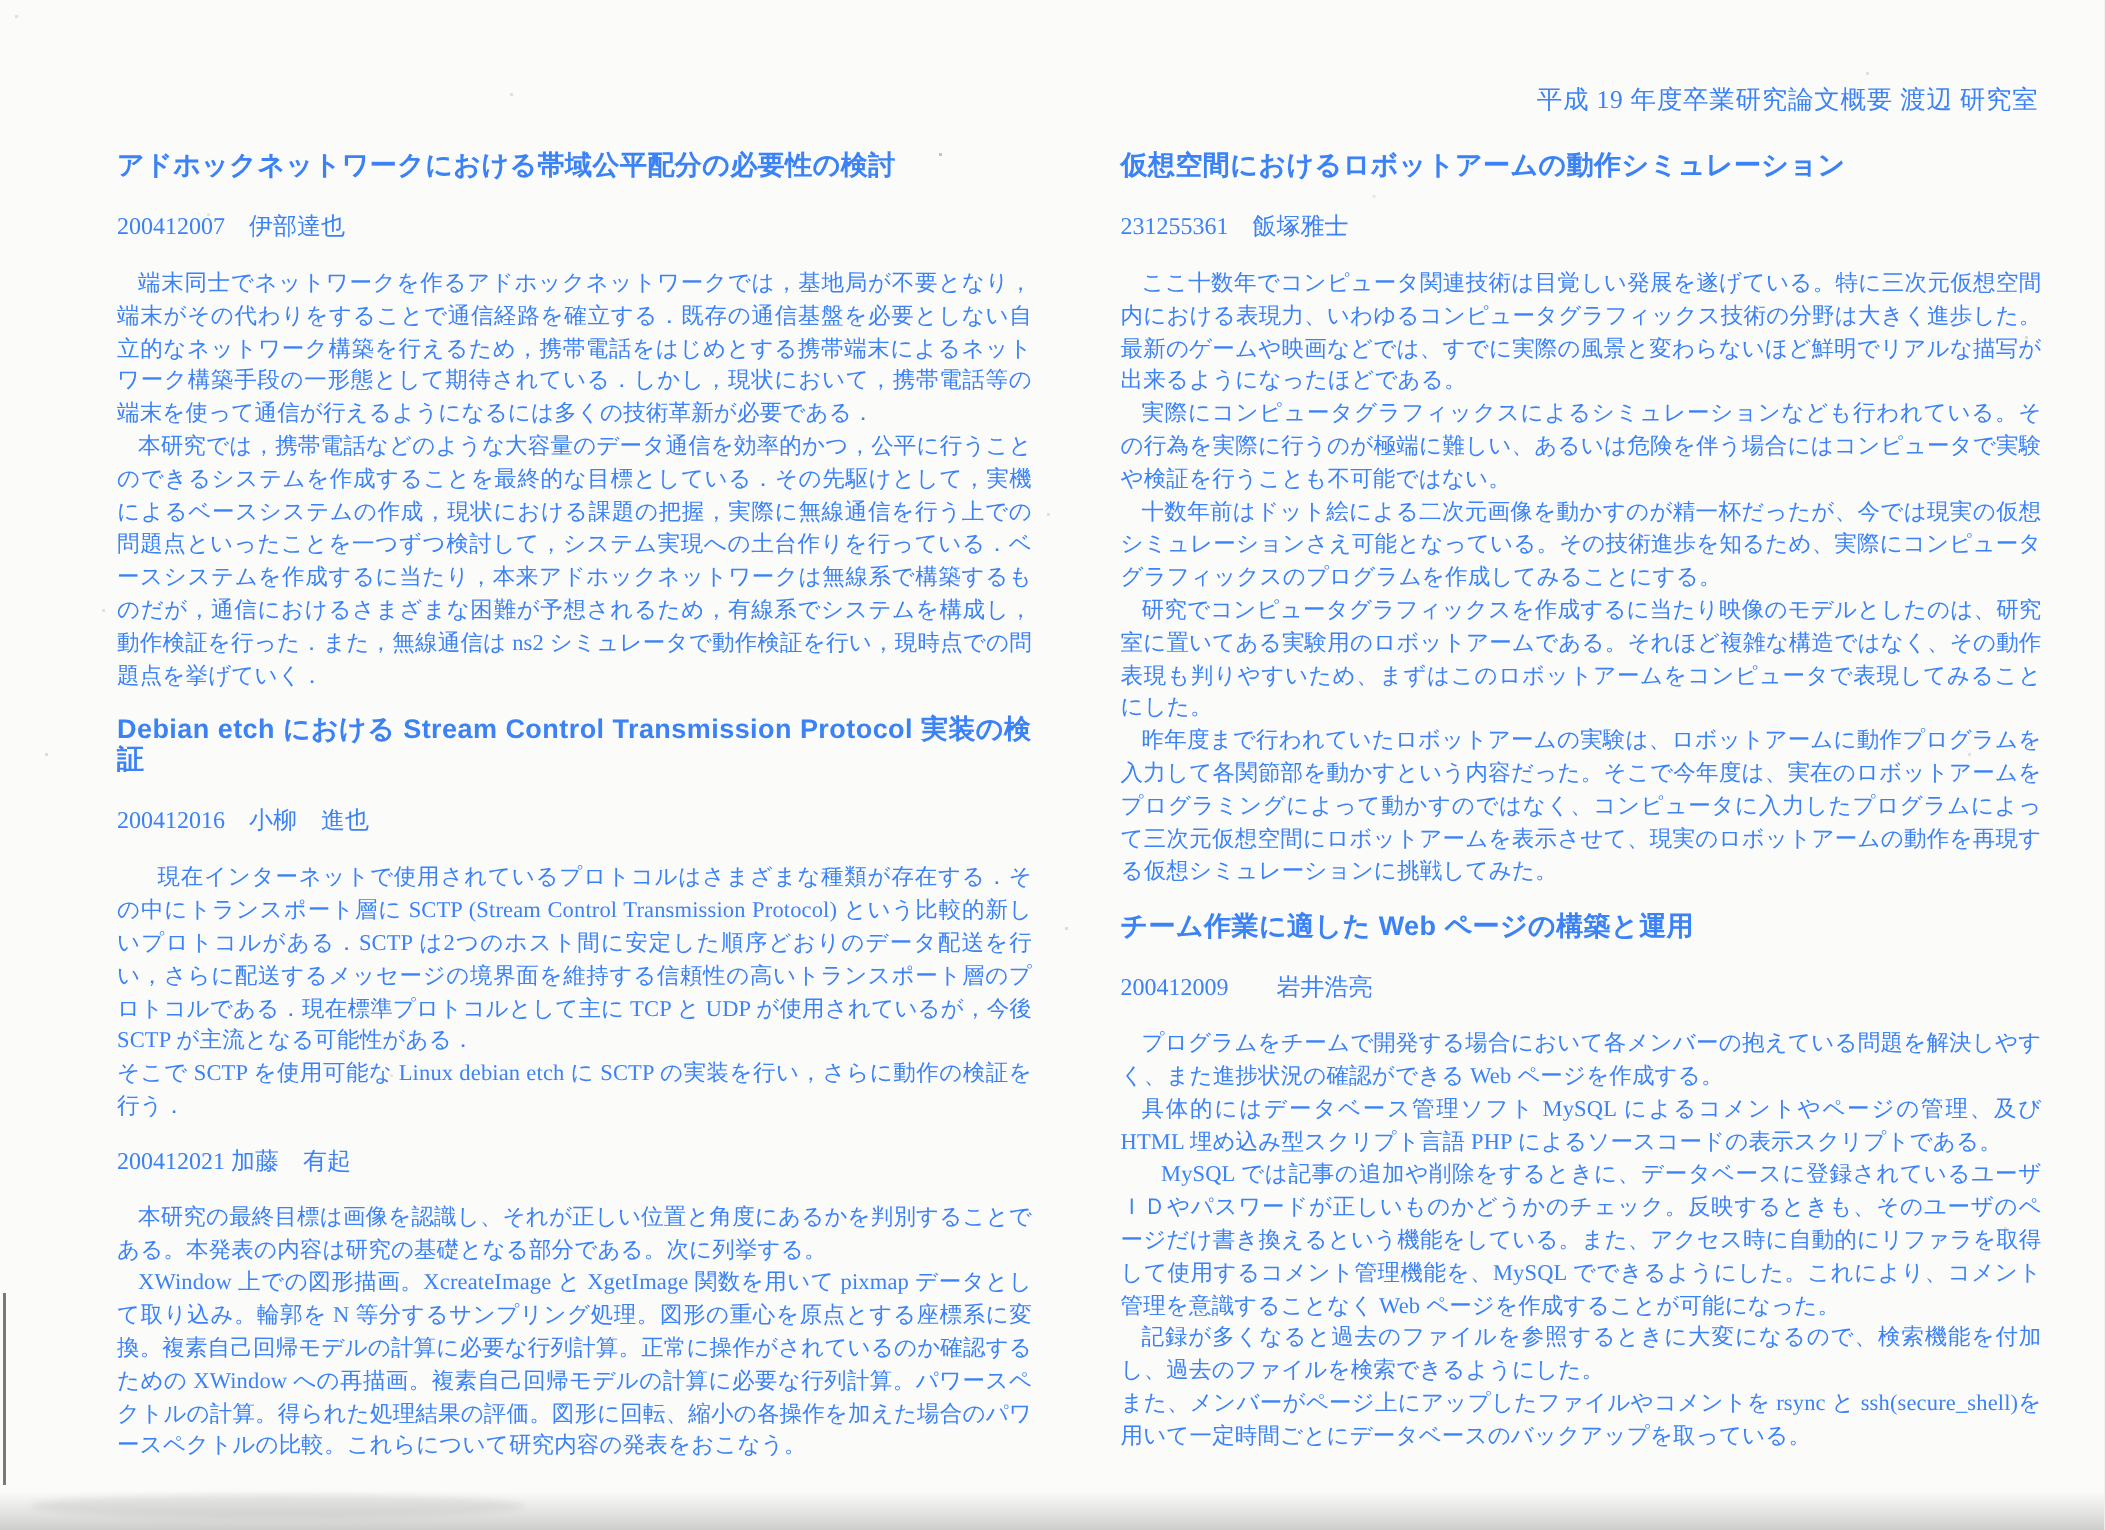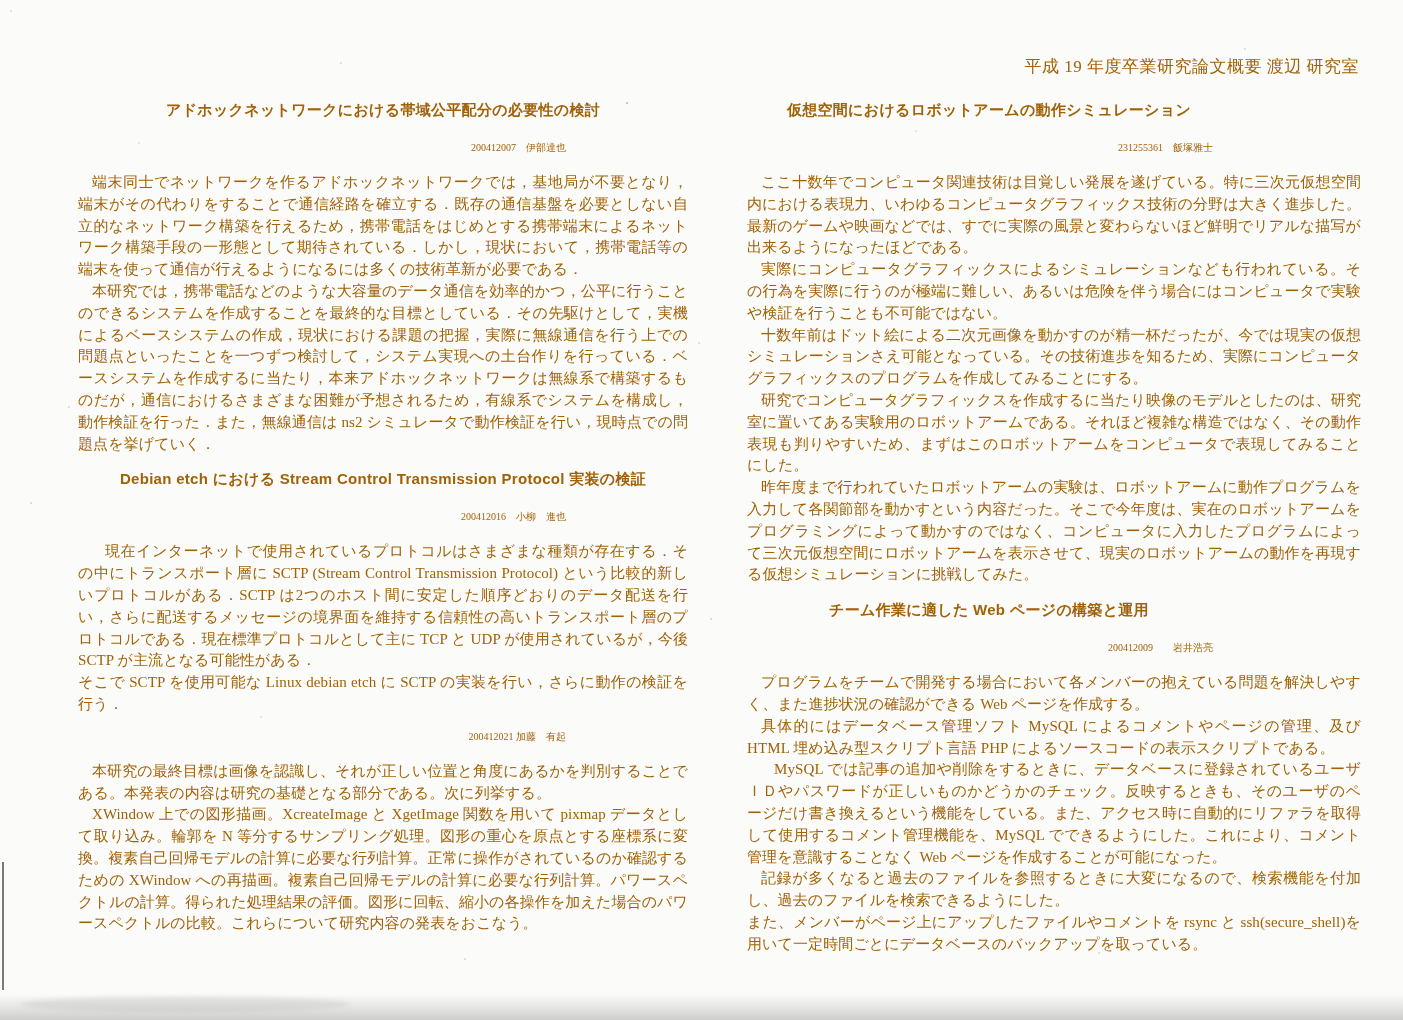--- a/index.html
+++ b/index.html
@@ -2,21 +2,21 @@
 <html lang="ja"><head>
 <meta charset="utf-8">
 <style>
   html, body { margin: 0; padding: 0; background: #e9e9e7; }
   .page {
     position: relative;
     width: 1403px;
     height: 1020px;
     background: #fbfbf9;
     overflow: hidden;
-    color: #a16207;
+    color: #3b82f6;
     font-family: "Liberation Serif", "DejaVu Serif", serif;
     text-decoration: underline;
   }
 
   .header {
     position: absolute;
     top: 55px;
     right: 44px;
     font-size: 17px;
     letter-spacing: 0.5px;
@@ -26,34 +26,33 @@
   .column { position: absolute; top: 100px; }
   .col-left  { left: 78px;  width: 610px; }
   .col-right { left: 747px; width: 614px; }
 
   .section { margin: 0; }
   .section + .section { margin-top: 14px; }
 
   .title {
     margin: 12px 0 0 0;
     font-family: "Liberation Sans", "DejaVu Sans", sans-serif;
-    font-size: 15px;
+    font-size: 18px;
     font-weight: bold;
-    text-align: center;
+    text-align: left;
     letter-spacing: 0.3px;
     line-height: 20px;
   }
   .col-right .title { padding-right: 130px; }
   .col-left .section:first-child .title,
   .col-right .section:first-child .title { margin-top: 0; }
 
   .author {
     margin-top: 21px;
-    font-size: 10px;
-    text-align: right;
+    font-size: 16px;
     white-space: nowrap;
   }
   .col-left  .author { padding-right: 122px; }
   .col-right .author { padding-right: 148px; }
   .author.tight { margin-top: 4px; }
 
   .body { margin-top: 17px; }
   .para {
     margin: 0;
     font-size: 15px;

